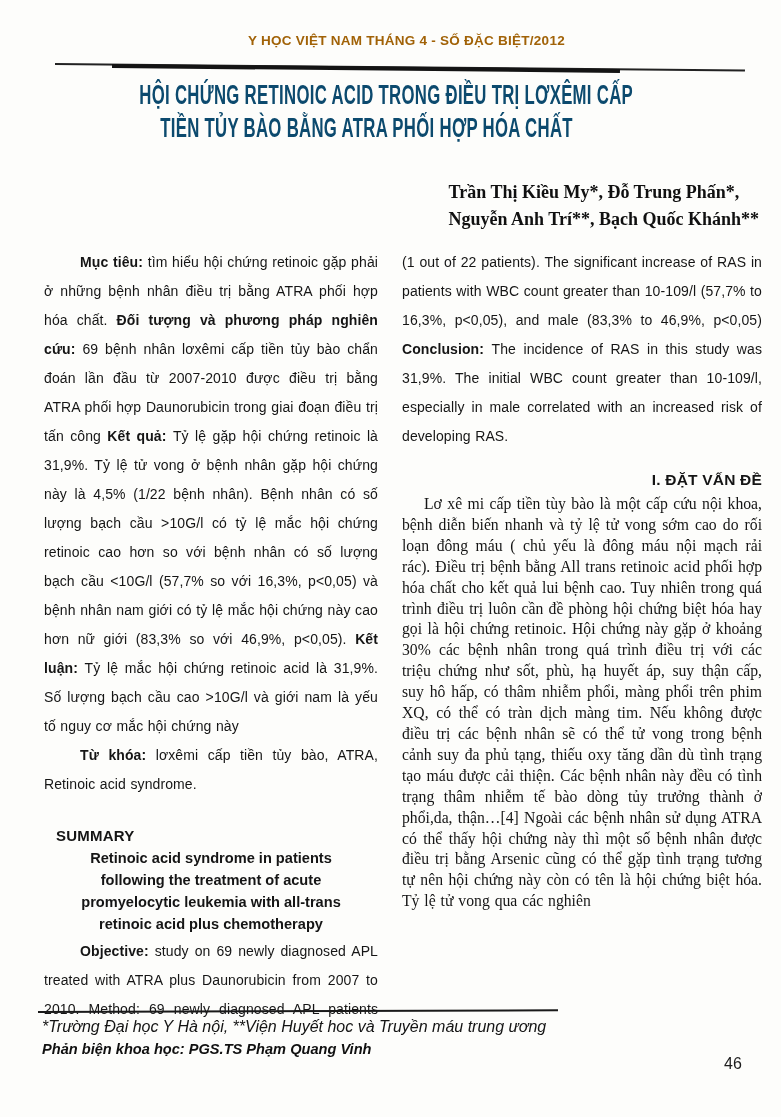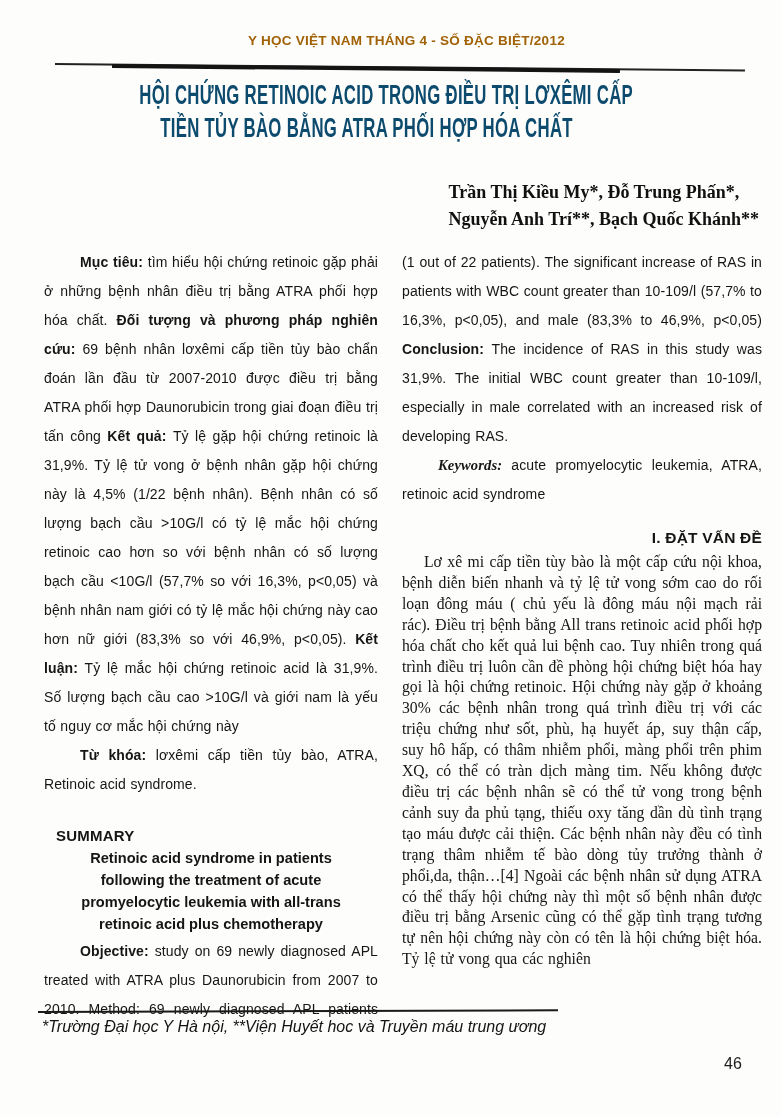--- a/index.html
+++ b/index.html
@@ -79,22 +79,22 @@
         <div>Retinoic acid syndrome in patients</div>
         <div>following the treatment of acute</div>
         <div>promyelocytic leukemia with all-trans</div>
         <div>retinoic acid plus chemotherapy</div>
       </div>
     <p class="ind"><span class="b">Objective: </span><span>study on 69 newly diagnosed APL treated with ATRA plus Daunorubicin from 2007 to 2010. Method: 69 newly diagnosed APL patients were admitted to NIHBT during 2007-2010 period. Regimes used for treatment include ATRA combined Daunorubicin for induction. </span><span class="b">Result: </span><span>The incidence of RAS in this study was 31,9%. The RAS-related mortality rate was 4.5%</span></p>
   </div>
 
   <div class="col col-right">
     <p><span>(1 out of 22 patients). The significant increase of RAS in patients with WBC count greater than 10-109/l (57,7% to 16,3%, p&lt;0,05), and male (83,3% to 46,9%, p&lt;0,05) </span><span class="b">Conclusion: </span><span>The incidence of RAS in this study was 31,9%. The initial WBC count greater than 10-109/l, especially in male correlated with an increased risk of developing RAS.</span></p>
-    <p class="ind"><span class="kw-en-label">Keywords: </span><span>acute promyelocytic leukemia, ATRA, retinoic acid syndrome</span></p>
     <div class="sec-h">I. ĐẶT VẤN ĐỀ</div>
     <p class="serif-body">Lơ xê mi cấp tiền tùy bào là một cấp cứu nội khoa, bệnh diễn biến nhanh và tỷ lệ tử vong sớm cao do rối loạn đông máu ( chủ yếu là đông máu nội mạch rải rác). Điều trị bệnh bằng All trans retinoic acid phối hợp hóa chất cho kết quả lui bệnh cao. Tuy nhiên trong quá trình điều trị luôn cần đề phòng hội chứng biệt hóa hay gọi là hội chứng retinoic. Hội chứng này gặp ở khoảng 30% các bệnh nhân trong quá trình điều trị với các triệu chứng như sốt, phù, hạ huyết áp, suy thận cấp, suy hô hấp, có thâm nhiễm phổi, màng phổi trên phim XQ, có thể có tràn dịch màng tim. Nếu không được điều trị các bệnh nhân sẽ có thể tử vong trong bệnh cảnh suy đa phủ tạng, thiếu oxy tăng dần dù tình trạng tạo máu được cải thiện. Các bệnh nhân này đều có tình trạng thâm nhiễm tế bào dòng tủy trưởng thành ở phổi,da, thận…[4] Ngoài các bệnh nhân sử dụng ATRA có thể thấy hội chứng này thì một số bệnh nhân được điều trị bằng Arsenic cũng có thể gặp tình trạng tương tự nên hội chứng này còn có tên là hội chứng biệt hóa. Tỷ lệ tử vong qua các nghiên</p>
   </div>
 
   <div class="footnote-rule"></div>
   <div class="affiliation">*Trường Đại học Y Hà nội, **Viện Huyết hoc và Truyền máu trung ương</div>
+  <div class="reviewer">Phản biện khoa học: PGS.TS Phạm Quang Vinh</div>
   <div class="page-number">46</div>
 
 </div>
 
 </body></html>

